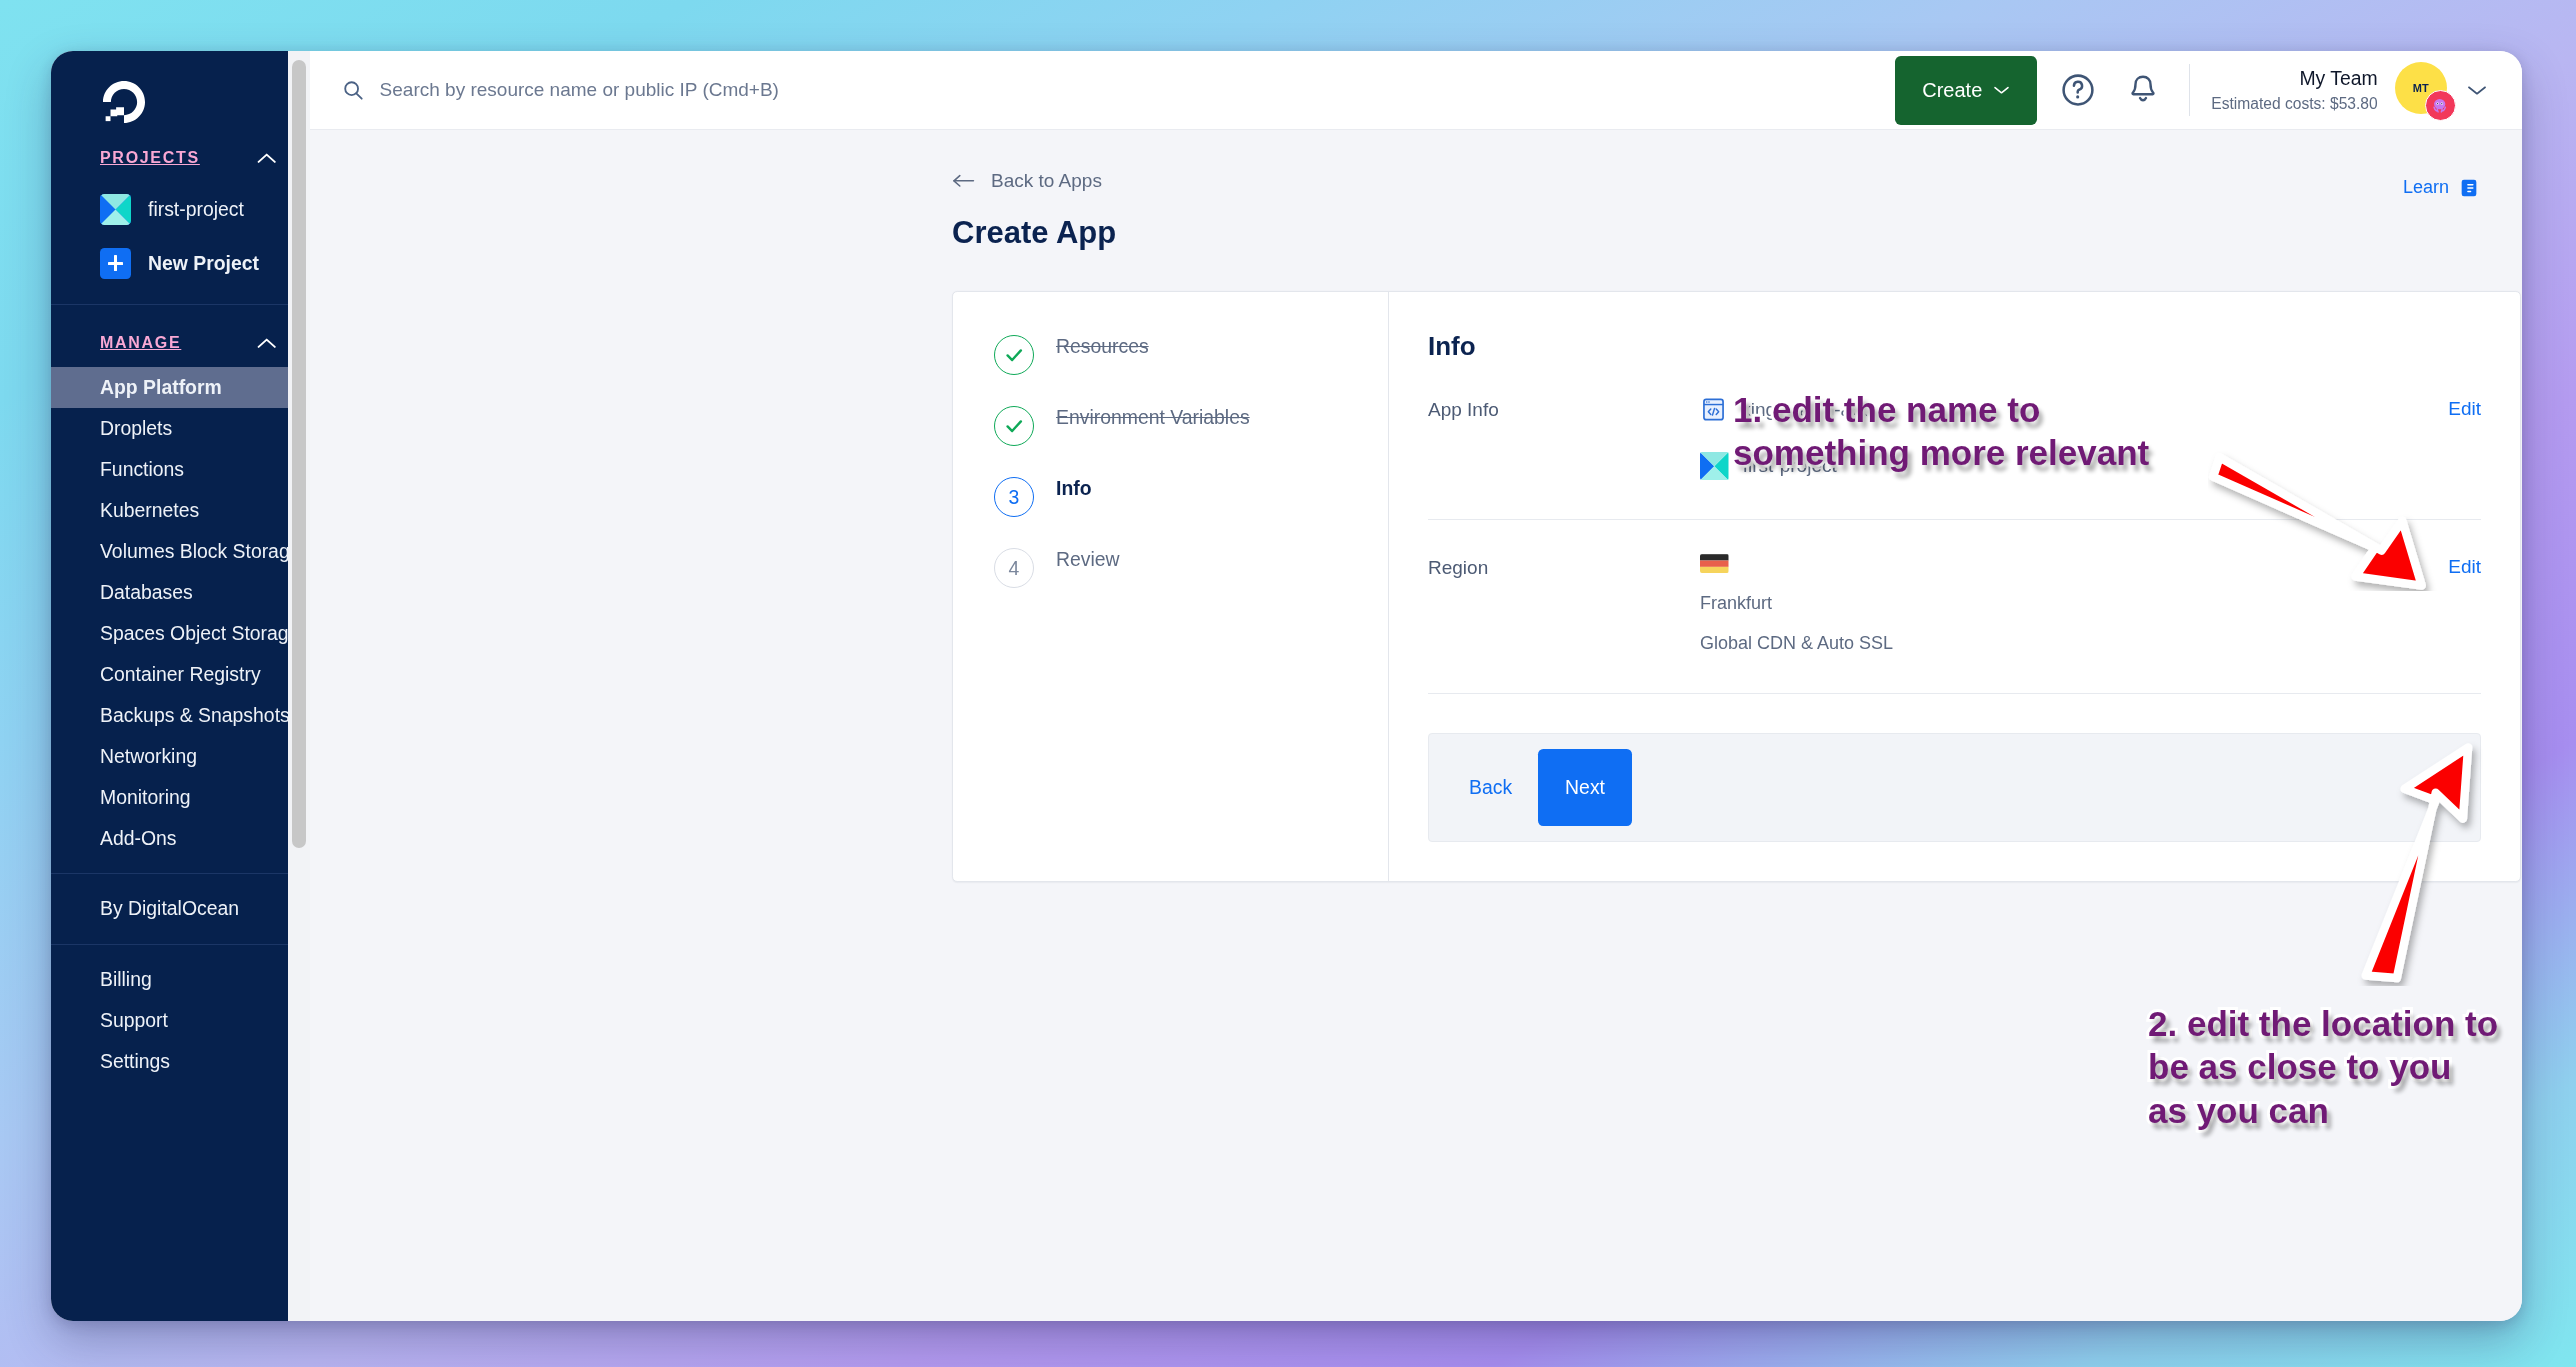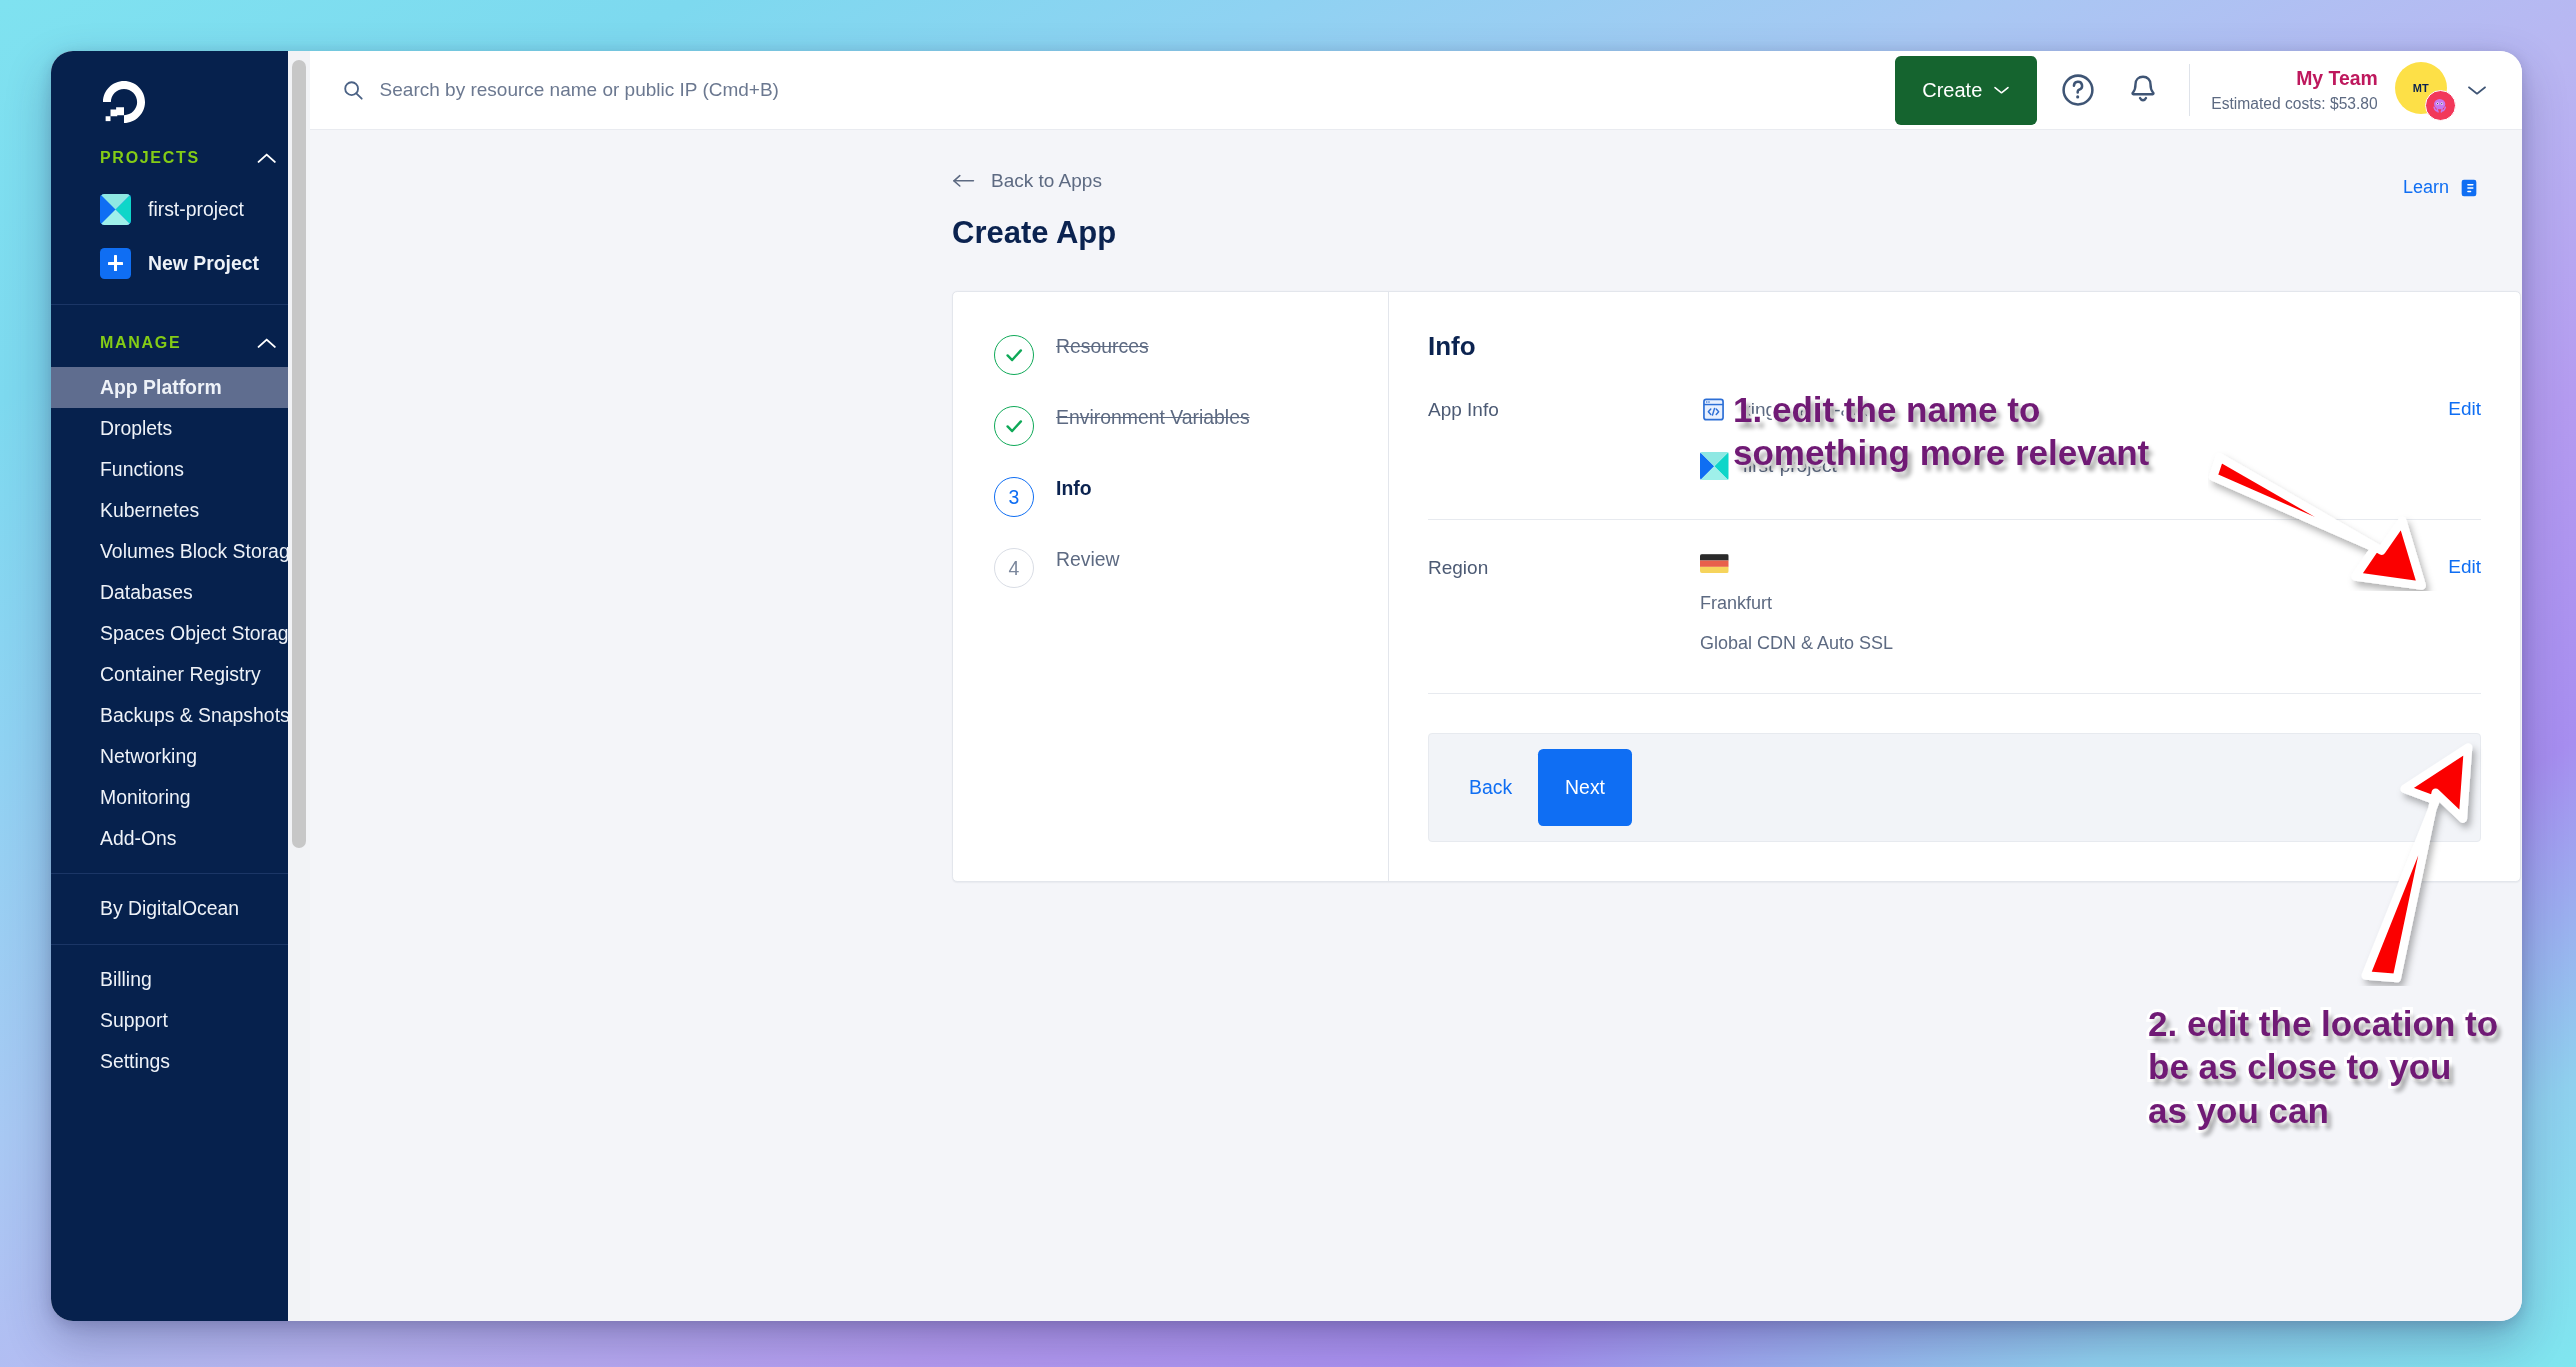--- a/index.html
+++ b/index.html
@@ -33,21 +33,22 @@
     position:relative;
   }
   .logo-wrap { padding:27px 0 0 49px; height:83px; }
   .do-logo { width:48px; height:48px; display:block; }
 
   .sec-head {
     display:flex; align-items:center; justify-content:space-between;
     padding:3.9px 34px 3.9px 49px;
     height:48px;
     font-size:16px; font-weight:700; letter-spacing:1.7px;
-    color:#84cc16;
+    color:#f9a8d4;
+    text-decoration:underline;
   }
   .chev-up { width:19.4px; height:11.7px; display:block; }
 
   .sb-item {
     display:flex; align-items:center;
     height:41px;
     padding-left:49px;
     font-size:19.4px;
     color:#eef2f8;
     white-space:nowrap;
@@ -111,21 +112,21 @@
     display:flex; align-items:center; gap:10.4px;
     cursor:pointer;
   }
   .icon-btn {
     width:48px; height:48px; margin-left:17px;
     display:flex; align-items:center; justify-content:center;
     cursor:pointer; background:none; border:none;
   }
   .vsep { width:0.6px; height:52px; background:#dfe3ea; margin:0 22px; }
   .team-block { text-align:right; line-height:1.25; }
-  .team-name { font-size:19.4px; font-weight:700; color:#be185d; }
+  .team-name { font-size:19.4px; font-weight:400; color:#0f172a; }
   .team-cost { font-size:15.6px; color:#5d6a82; margin-top:3.9px; }
   .avatar-wrap { position:relative; margin-left:17px; width:57px; height:57px; }
   .avatar {
     width:52px; height:52px; border-radius:50%;
     background:#fde047; color:#0b2350;
     font-size:11px; font-weight:700;
     display:flex; align-items:center; justify-content:center;
   }
   .avatar-badge {
     position:absolute; right:-3.9px; bottom:-2.6px;

